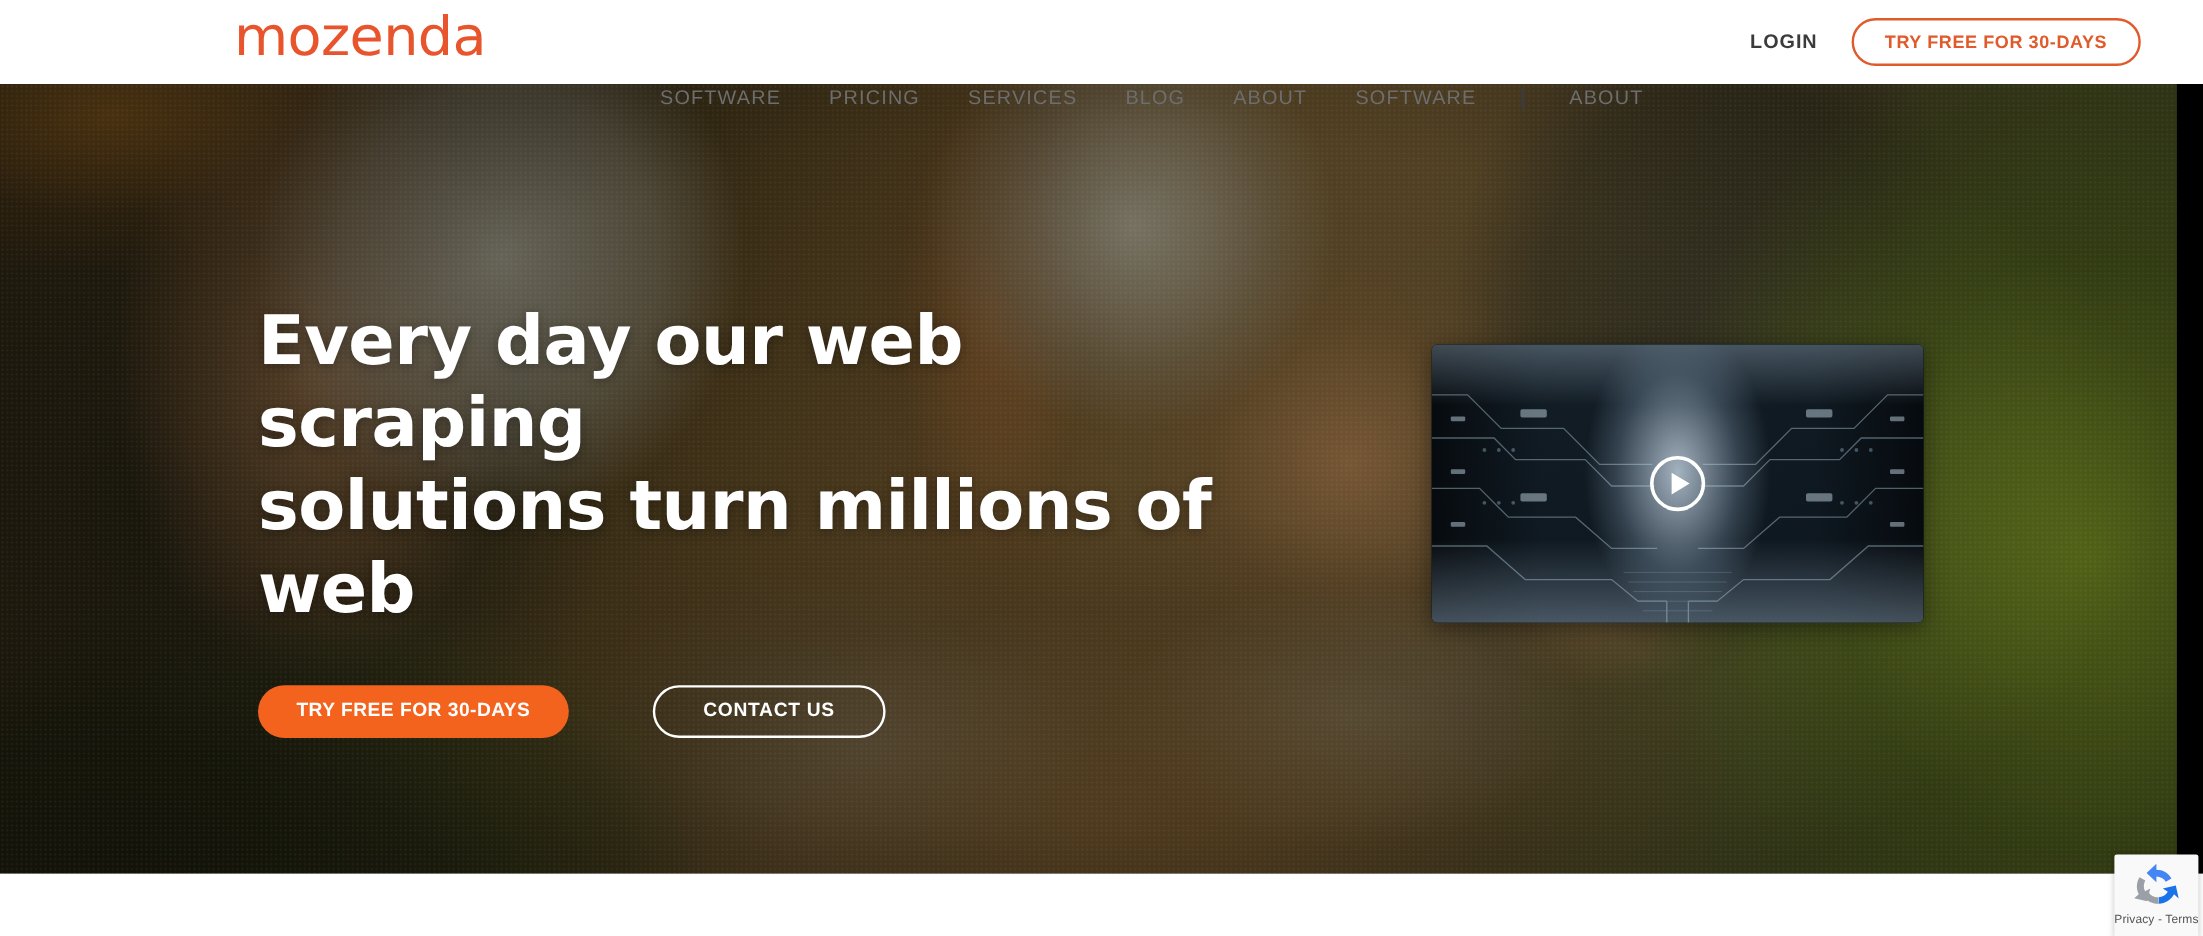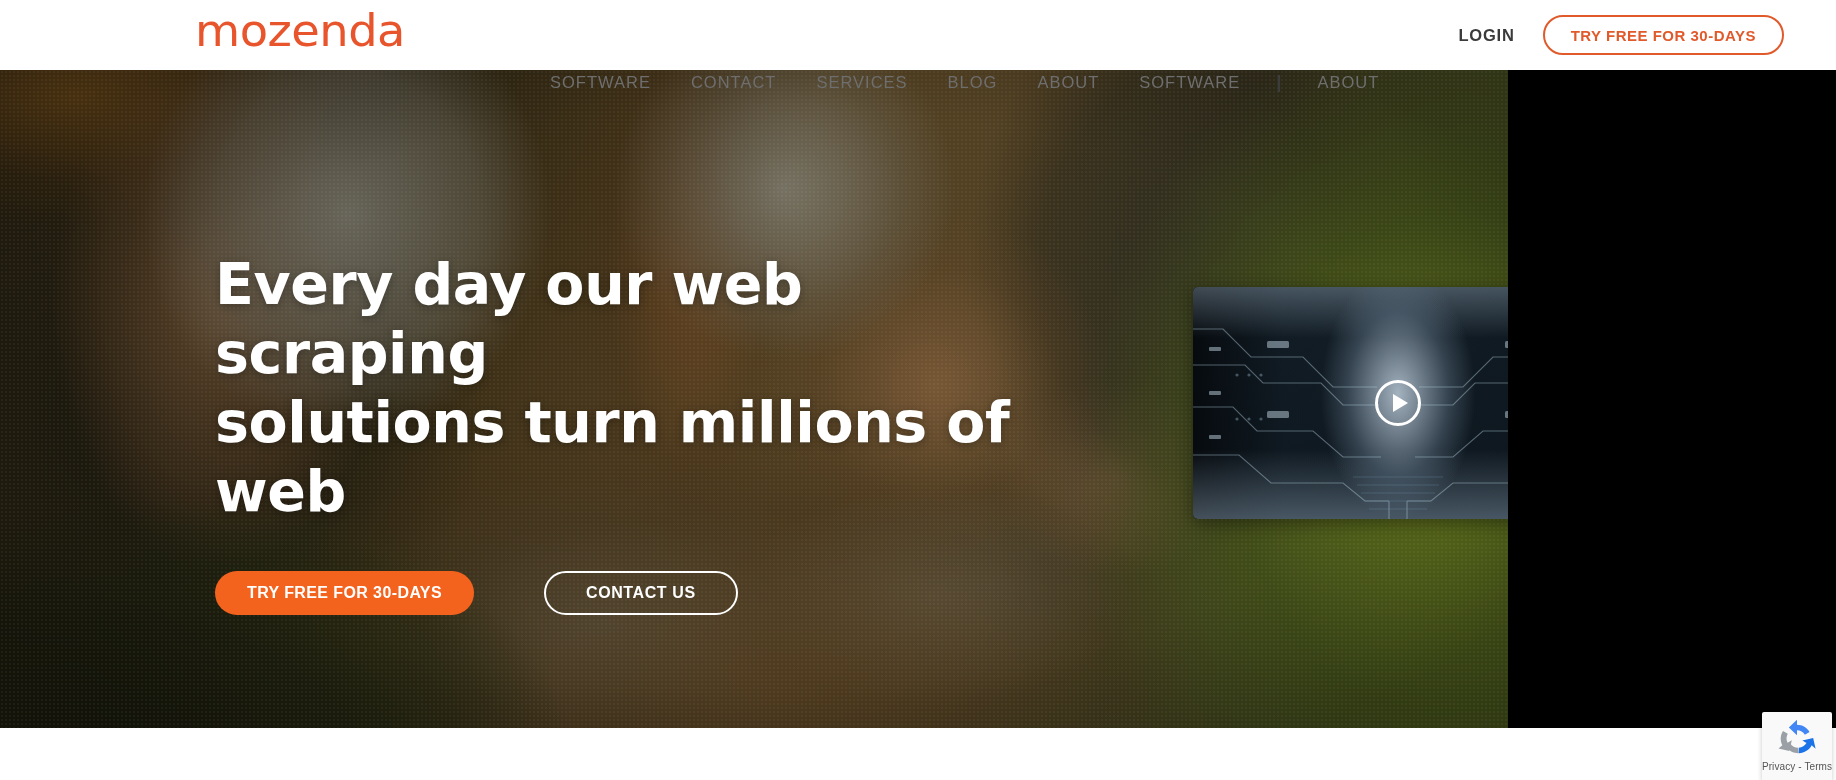--- a/index.html
+++ b/index.html
@@ -117,21 +117,21 @@
     letter-spacing: 0.5px;
     white-space: nowrap;
     cursor: pointer;
     font-family: "Liberation Sans", sans-serif;
   }
 
   
   .hero {
     position: absolute;
     top: 70px; left: 0;
-    width: 1508px;
+    width: 1814px;
     height: 658px;
     overflow: hidden;
     z-index: 10;
   }
 
   
   .hero-bg {
     position: absolute;
     inset: 0;
     background:
@@ -360,21 +360,21 @@
 <div class="page">
 
   <header class="header">
 
     <div class="logo">
       <span class="logo-text">mozenda</span>
     </div>
 
     <nav class="nav-main">
       <a class="nav-link" href="#">SOFTWARE</a>
-      <a class="nav-link" href="#">CONTACT</a>
+      <a class="nav-link" href="#">PRICING</a>
       <a class="nav-link" href="#">SERVICES</a>
       <a class="nav-link" href="#">BLOG</a>
       <a class="nav-link" href="#">ABOUT</a>
       <a class="nav-link" href="#">SOFTWARE</a>
       <span class="nav-sep">|</span>
       <a class="nav-link" href="#">ABOUT</a>
     </nav>
 
     <div class="nav-right">
       <a class="login-link" href="#">LOGIN</a>

